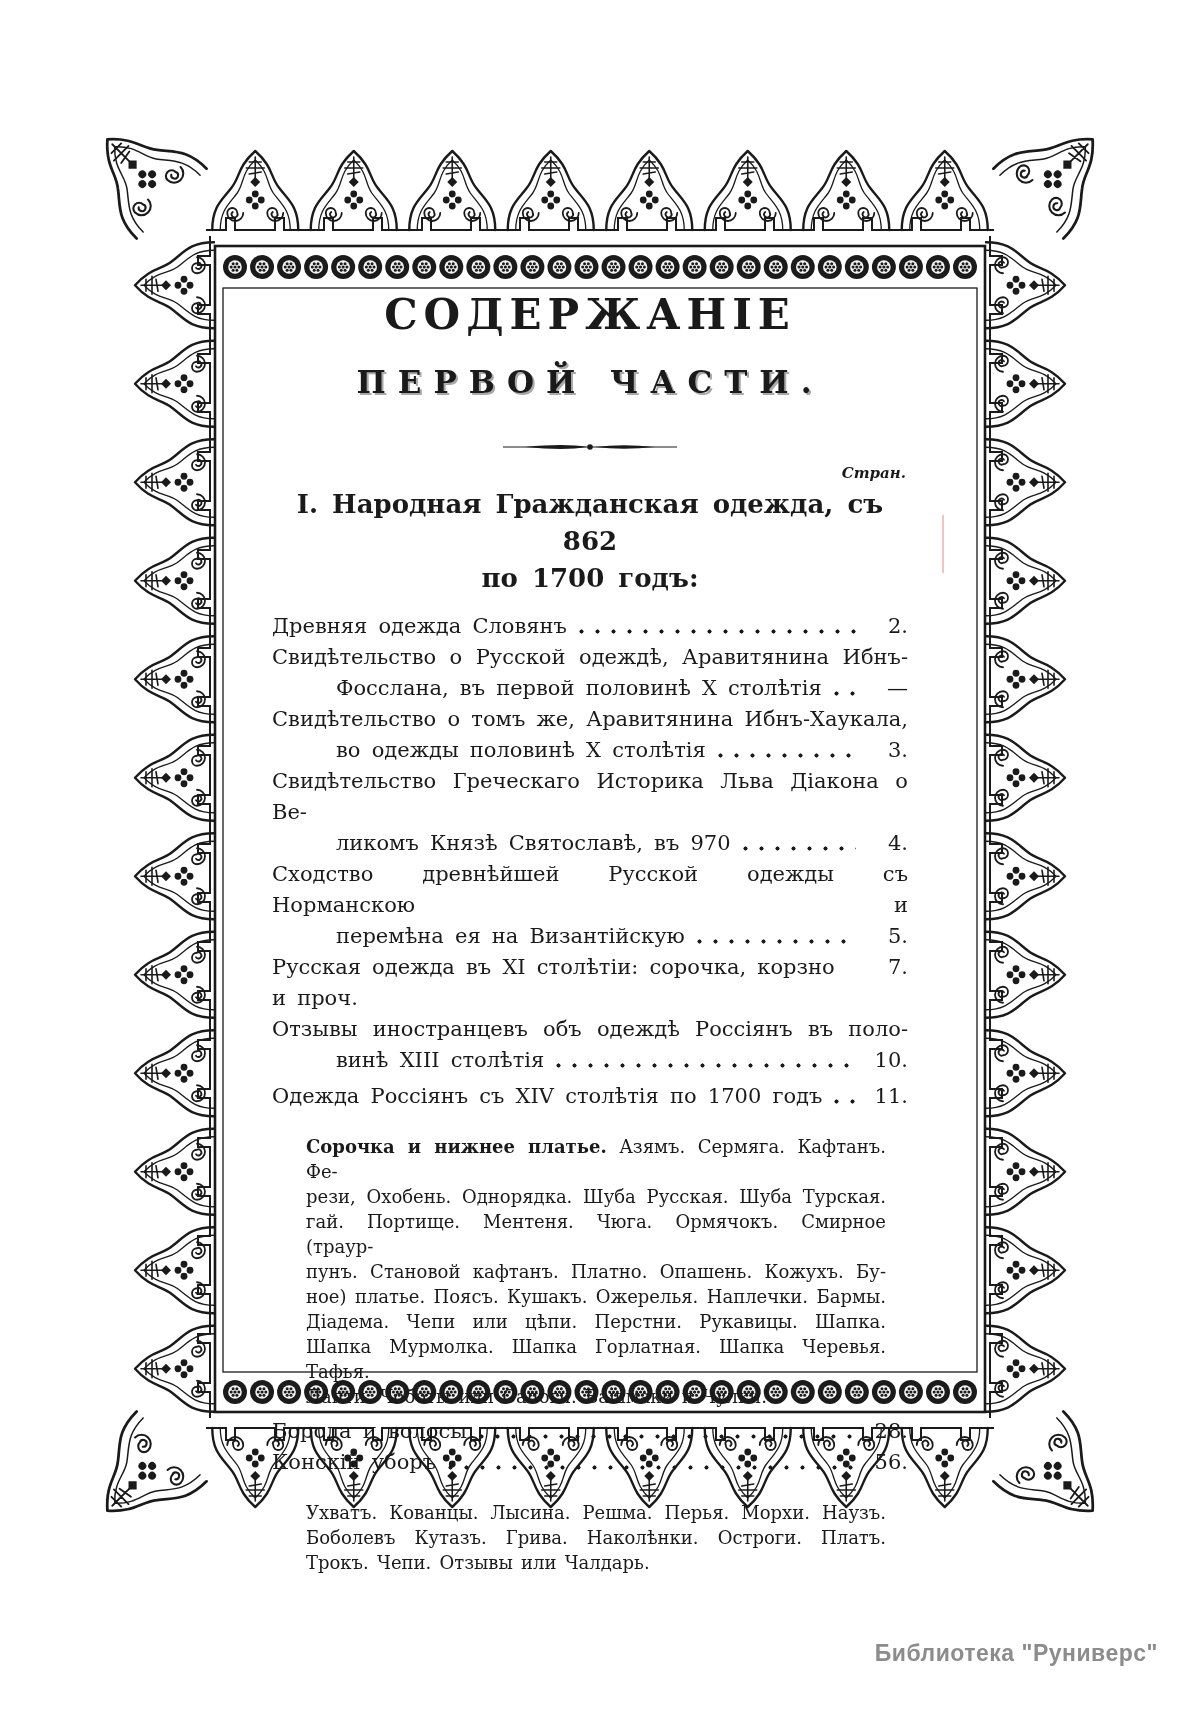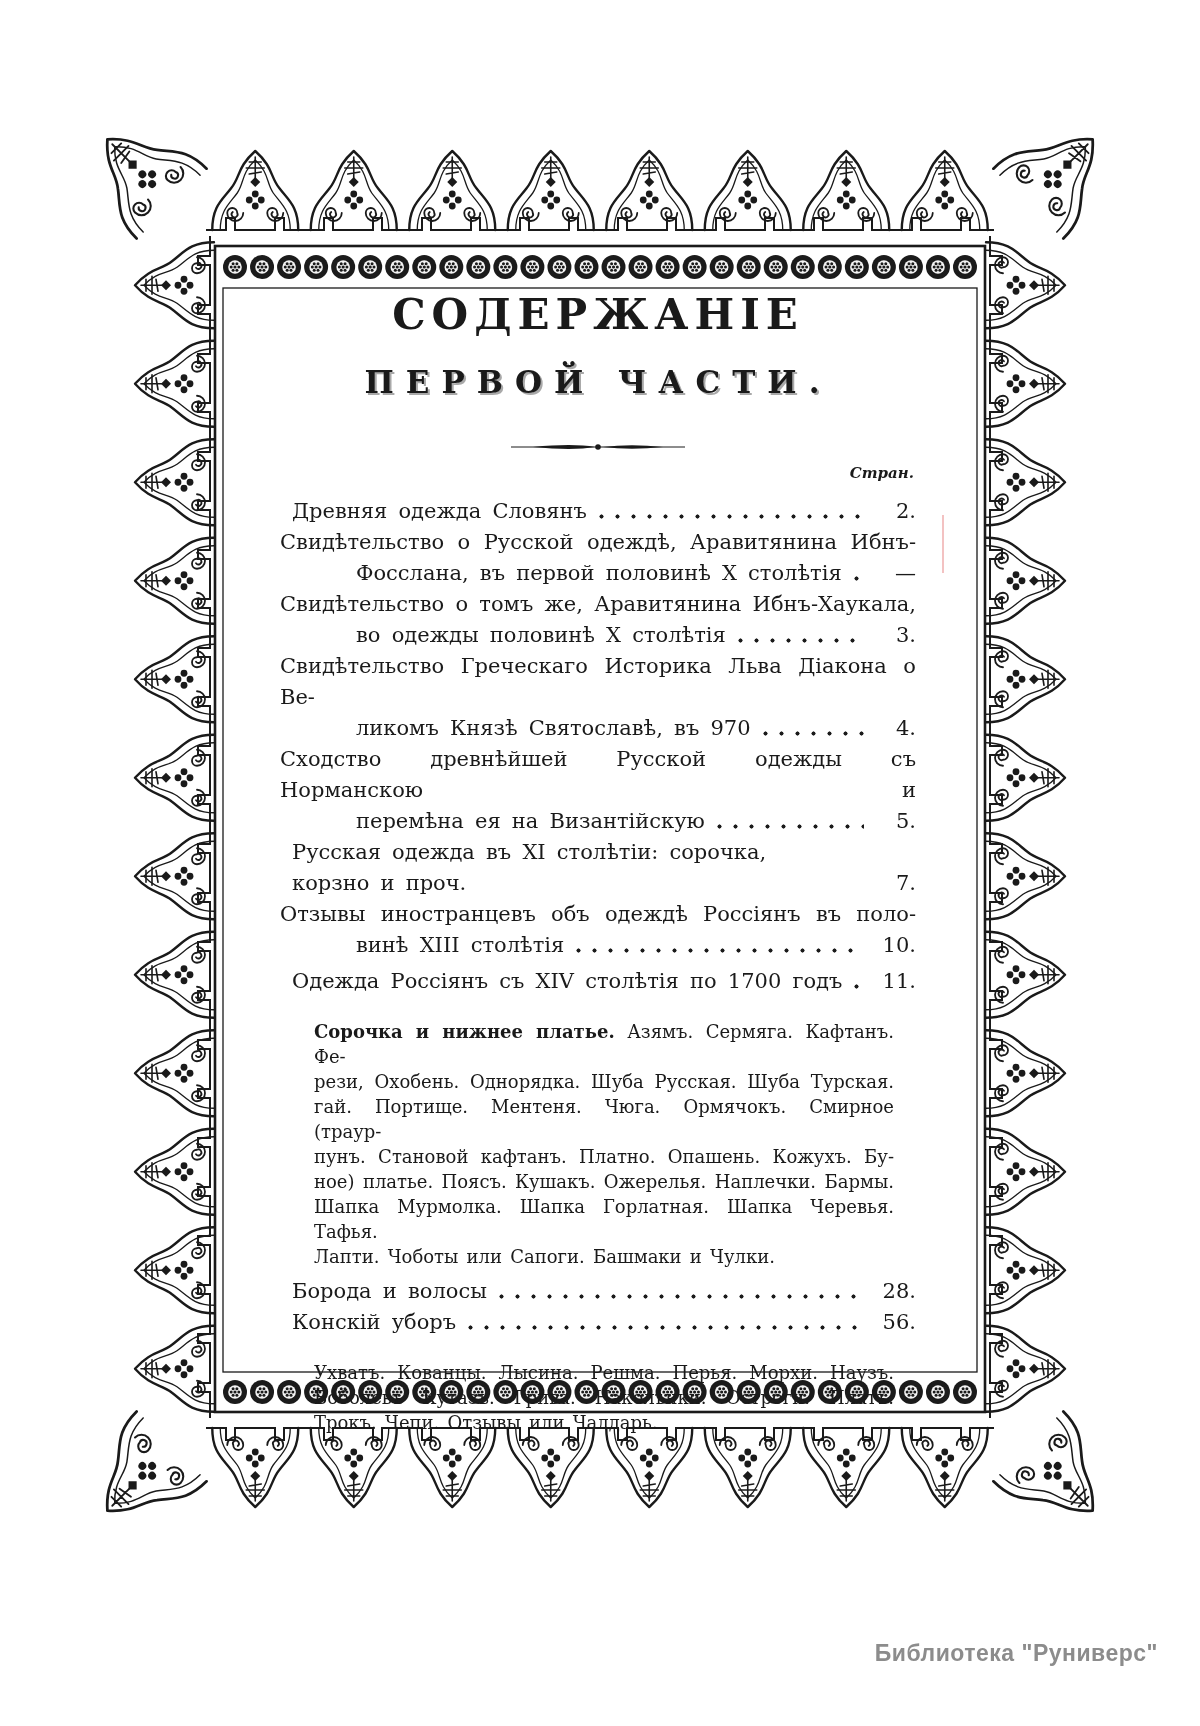--- a/index.html
+++ b/index.html
@@ -1,27 +1,27 @@
 <!DOCTYPE html>
 <html><head>
 <meta charset="utf-8">
 <style>
   html,body{margin:0;padding:0;background:#fff;}
   .page{position:relative;width:1200px;height:1726px;background:#fff;overflow:hidden;
         font-family:"DejaVu Serif",serif;color:#1a1a1a;}
   .border-svg{position:absolute;left:0;top:0;}
-  .content{position:absolute;left:280px;top:292px;width:636px;}
+  .content{position:absolute;left:272px;top:292px;width:636px;}
   .title{font-size:42px;font-weight:bold;letter-spacing:6px;text-align:center;margin:0;line-height:46px;}
   .subtitle{font-size:31px;font-weight:bold;letter-spacing:12px;text-align:center;margin:24px 0 13px 0;
             line-height:40px;text-shadow:2px 2px 0 #a9a9a9;}
   .divider{margin-top:38px;display:flex;justify-content:center;height:14px;}
   .stran{margin-top:10px;text-align:right;font-style:italic;font-weight:bold;font-size:15px;line-height:18px;padding-right:2px;}
   .heading{margin-top:4px;font-size:26px;font-weight:bold;text-align:center;line-height:37px;word-spacing:5px;}
   .entries{margin-top:14px;font-size:21px;line-height:31px;word-spacing:4.5px;}
-  .row{display:flex;align-items:flex-end;margin-left:12px;}
+  .row{display:flex;align-items:flex-start;}
   .row.indent{padding-left:64px;}
   .row.gap{margin-top:5px;}
   .fillrow{display:block;text-align:justify;text-align-last:justify;}
   .leader{flex:1 1 auto;height:6px;align-self:flex-end;margin:0 6px 7px 12px;
           background-image:radial-gradient(circle at 2.5px 2.5px,#1a1a1a 1.8px,transparent 2.3px);
           background-size:16px 6px;background-repeat:repeat-x;}
   .leader.nodots{background:none;}
   .pagenum{min-width:46px;text-align:right;white-space:nowrap;}
   .sub{font-size:18px;line-height:25px;margin:22px 22px 7px 34px;word-spacing:2.5px;}
   .sline.fill{text-align:justify;text-align-last:justify;}
@@ -731,20 +731,24 @@
       <svg width="190" height="14">
         <line x1="8" y1="7" x2="182" y2="7" stroke="#1a1a1a" stroke-width="1"></line>
         <path d="M30,7 Q70,3.2 92,7 Q70,10.8 30,7 Z" fill="#1a1a1a"></path>
         <path d="M100,7 Q128,3.6 160,7 Q128,10.4 100,7 Z" fill="#1a1a1a"></path>
         <circle cx="95" cy="7" r="2.8" fill="#1a1a1a"></circle>
       </svg>
     </div>
 
     <div class="stran">Стран.</div>
 
+    <div class="heading">
+      <div>I. Народная Гражданская одежда, съ 862</div>
+      <div>по 1700 годъ:</div>
+    </div>
 
     <div id="entries" class="entries">
         <div class="row">
           <span class="txt">Древняя одежда Словянъ</span>
           <span class="leader"></span>
           <span class="pagenum">2.</span>
         </div>
         <div class="fillrow">Свидѣтельство о Русской одеждѣ, Аравитянина Ибнъ-</div>
         <div class="row indent">
           <span class="txt">Фосслана, въ первой половинѣ X столѣтія</span>
@@ -784,20 +788,21 @@
           <span class="txt">Одежда Россіянъ съ XIV столѣтія по 1700 годъ</span>
           <span class="leader"></span>
           <span class="pagenum">11.</span>
         </div>
         <div class="sub">
           <div class="sline fill"><b>Сорочка и нижнее платье.</b> Азямъ. Сермяга. Кафтанъ. Фе-</div>
           <div class="sline fill">рези, Охобень. Однорядка. Шуба Русская. Шуба Турская.</div>
           <div class="sline fill">гай. Портище. Ментеня. Чюга. Ормячокъ. Смирное (траур-</div>
           <div class="sline fill">пунъ. Становой кафтанъ. Платно. Опашень. Кожухъ. Бу-</div>
           <div class="sline fill">ное) платье. Поясъ. Кушакъ. Ожерелья. Наплечки. Бармы.</div>
+          <div class="sline fill">Діадема. Чепи или цѣпи. Перстни. Рукавицы. Шапка.</div>
           <div class="sline fill">Шапка Мурмолка. Шапка Горлатная. Шапка Черевья. Тафья.</div>
           <div class="sline">Лапти. Чоботы или Сапоги. Башмаки и Чулки.</div>
         </div>
         <div class="row">
           <span class="txt">Борода и волосы</span>
           <span class="leader"></span>
           <span class="pagenum">28.</span>
         </div>
         <div class="row">
           <span class="txt">Конскій уборъ</span>

